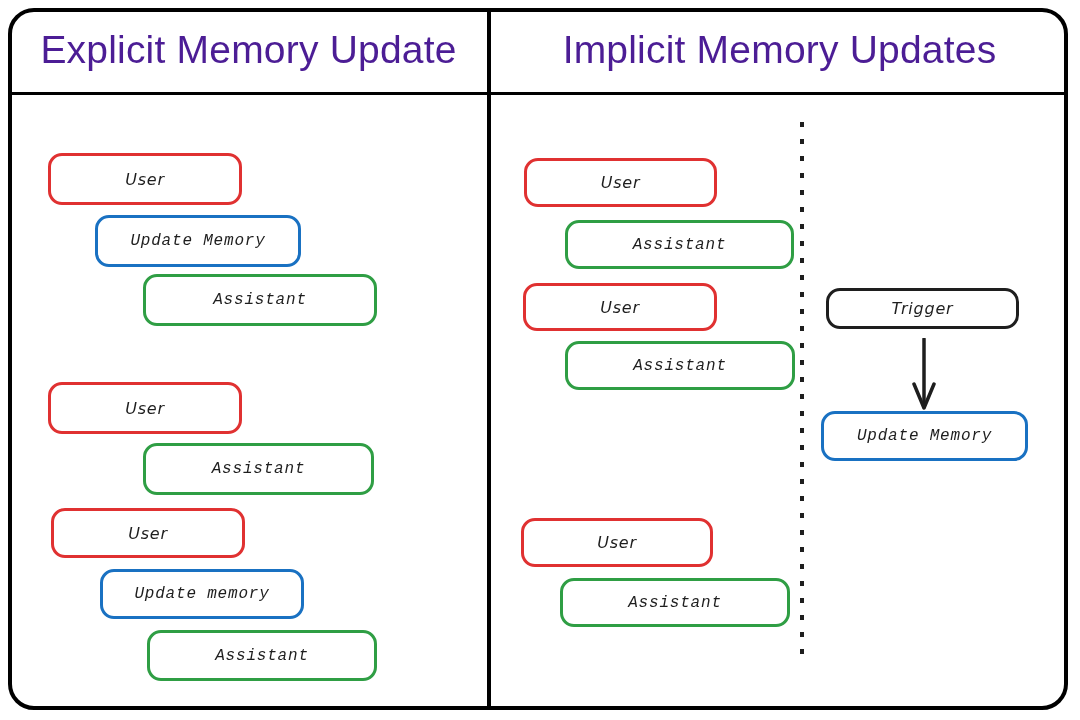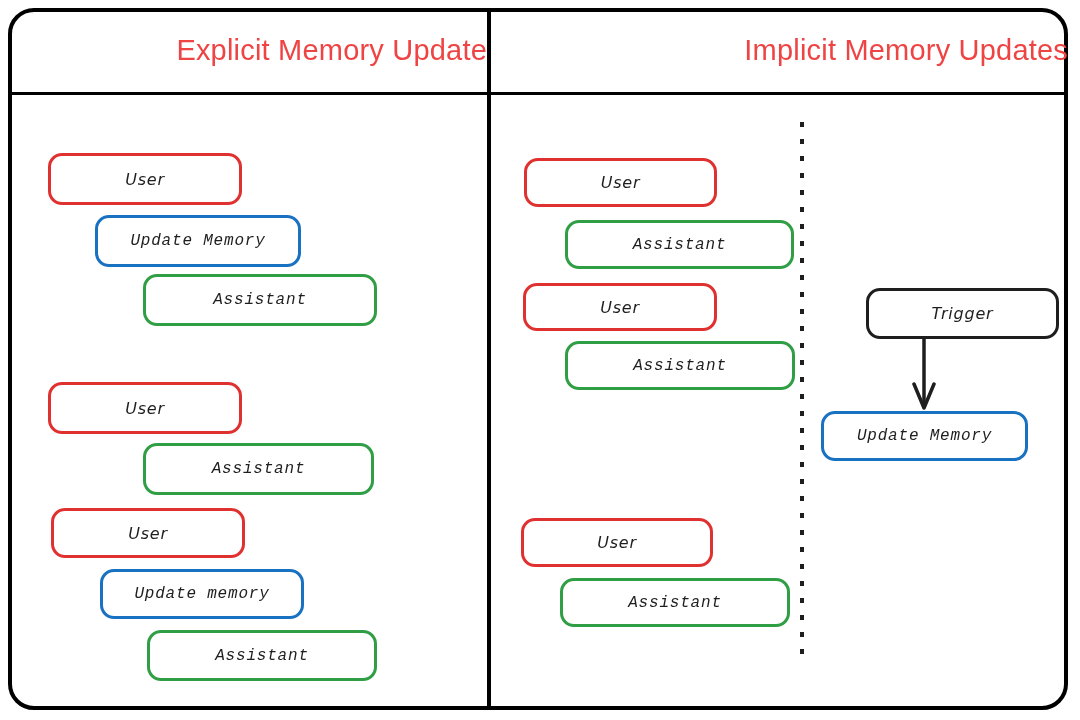--- a/index.html
+++ b/index.html
@@ -13,21 +13,21 @@
   .header-line {
     position: absolute; left: 8px; top: 92px; width: 1060px; height: 3px;
     background: #000;
   }
   .divider-v {
     position: absolute; left: 487px; top: 10px; width: 4px; height: 698px;
     background: #000;
   }
   .panel-title {
     position: absolute; top: 30px; height: 40px; line-height: 40px;
-    text-align: right; font-size: 29px; color: #ef4444; letter-spacing: 0.2px;
+    text-align: center; font-size: 39px; color: #4c1d95; letter-spacing: 0.2px;
   }
   .panel-title.left  { left: 10px;  width: 477px; }
   .panel-title.right { left: 491px; width: 577px; }
 
   .box {
     position: absolute; background: #fff;
     border: 3px solid #1e1e1e; border-radius: 14px;
     display: flex; align-items: center; justify-content: center;
     font-family: "DejaVu Sans", sans-serif; font-style: italic;
     font-size: 16px; letter-spacing: 0.8px; color: #1e1e1e;
@@ -66,18 +66,18 @@
 
 <div class="box red" style="left:524px; top:158px; width:193px; height:49px;">User</div>
 <div class="box green" style="left:565px; top:220px; width:229px; height:49px;">Assistant</div>
 <div class="box red" style="left:523px; top:283px; width:194px; height:48px;">User</div>
 <div class="box green" style="left:565px; top:341px; width:230px; height:49px;">Assistant</div>
 <div class="box red" style="left:521px; top:518px; width:192px; height:49px;">User</div>
 <div class="box green" style="left:560px; top:578px; width:230px; height:49px;">Assistant</div>
 
 <div class="dotted-line"></div>
 
-<div class="box black" style="left:866px; top:288px; width:193px; height:51px;">Trigger</div>
+<div class="box black" style="left:826px; top:288px; width:193px; height:41px;">Trigger</div>
 <svg class="arrow-down" width="24" height="74" viewBox="0 0 24 74">
   <line x1="12" y1="1" x2="12" y2="69" stroke="#1e1e1e" stroke-width="3.5" stroke-linecap="round"></line>
   <polyline points="2,46 12,70 22,46" fill="none" stroke="#1e1e1e" stroke-width="3.5" stroke-linecap="round" stroke-linejoin="round"></polyline>
 </svg>
 <div class="box blue" style="left:821px; top:411px; width:207px; height:50px;">Update Memory</div>
 
 </body></html>

